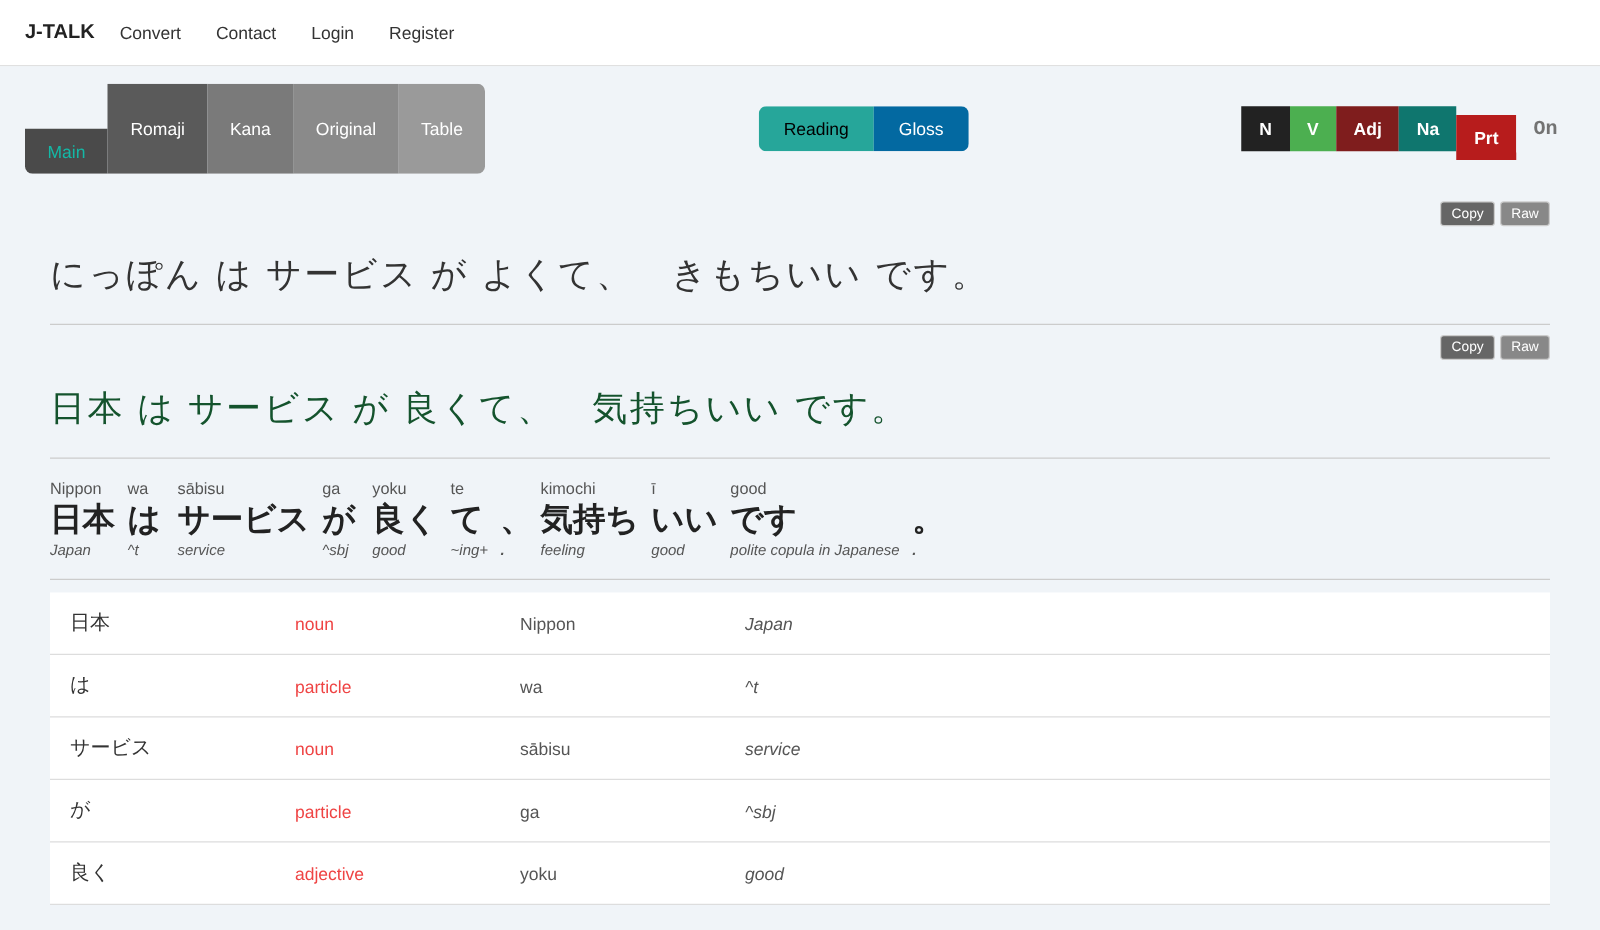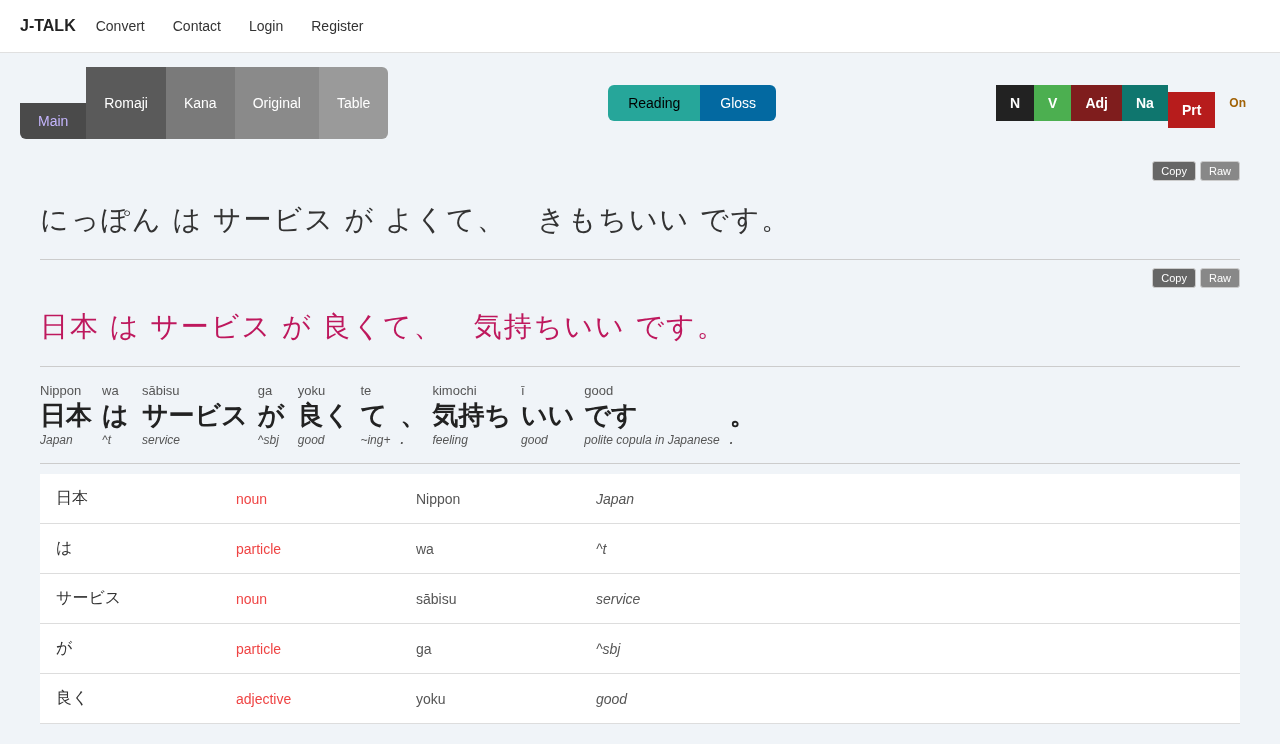--- a/index.html
+++ b/index.html
@@ -50,21 +50,21 @@
     }
     .tab-btn {
       padding: 10px 18px;
       border: none;
       cursor: pointer;
       font-size: 14px;
       font-weight: 500;
     }
     .tab-btn.dark {
       background: #4a4a4a;
-      color: #c4b5fd;
+      color: #14b8a6;
       margin-top: 36px;
     }
     .tab-btn.medium-dark {
       background: #5a5a5a;
       color: white;
     }
     .tab-btn.light {
       background: #7a7a7a;
       color: white;
     }
@@ -116,24 +116,25 @@
     }
     .pos-n { background: #222; }
     .pos-v { background: #4caf50; }
     .pos-adj { background: #7f1d1d; }
     .pos-na { background: #0f766e; }
     .pos-prt { background: #b71c1c; margin-top: 13px; }
     .pos-on {
       padding: 10px 14px;
       border: none;
       cursor: pointer;
-      font-size: 12px;
+      font-size: 16px;
       font-weight: bold;
-      color: #a16207;
+      color: #737373;
       background: #f0f4f8;
+      font-family: Liberation Mono, monospace;
     }
 
     
     .main-content {
       padding: 0 40px;
     }
 
     
     .copy-raw-bar {
       display: flex;
@@ -158,21 +159,21 @@
       padding: 16px 0 20px 0;
       color: #333;
       letter-spacing: 2px;
       border-bottom: 1px solid #ccc;
     }
 
     
     .kanji-sentence {
       font-size: 28px;
       padding: 16px 0 20px 0;
-      color: #be185d;
+      color: #14532d;
       letter-spacing: 2px;
       border-bottom: 1px solid #ccc;
     }
 
     
     .gloss-section {
       padding: 16px 0;
       border-bottom: 1px solid #ccc;
     }
     .gloss-word {

